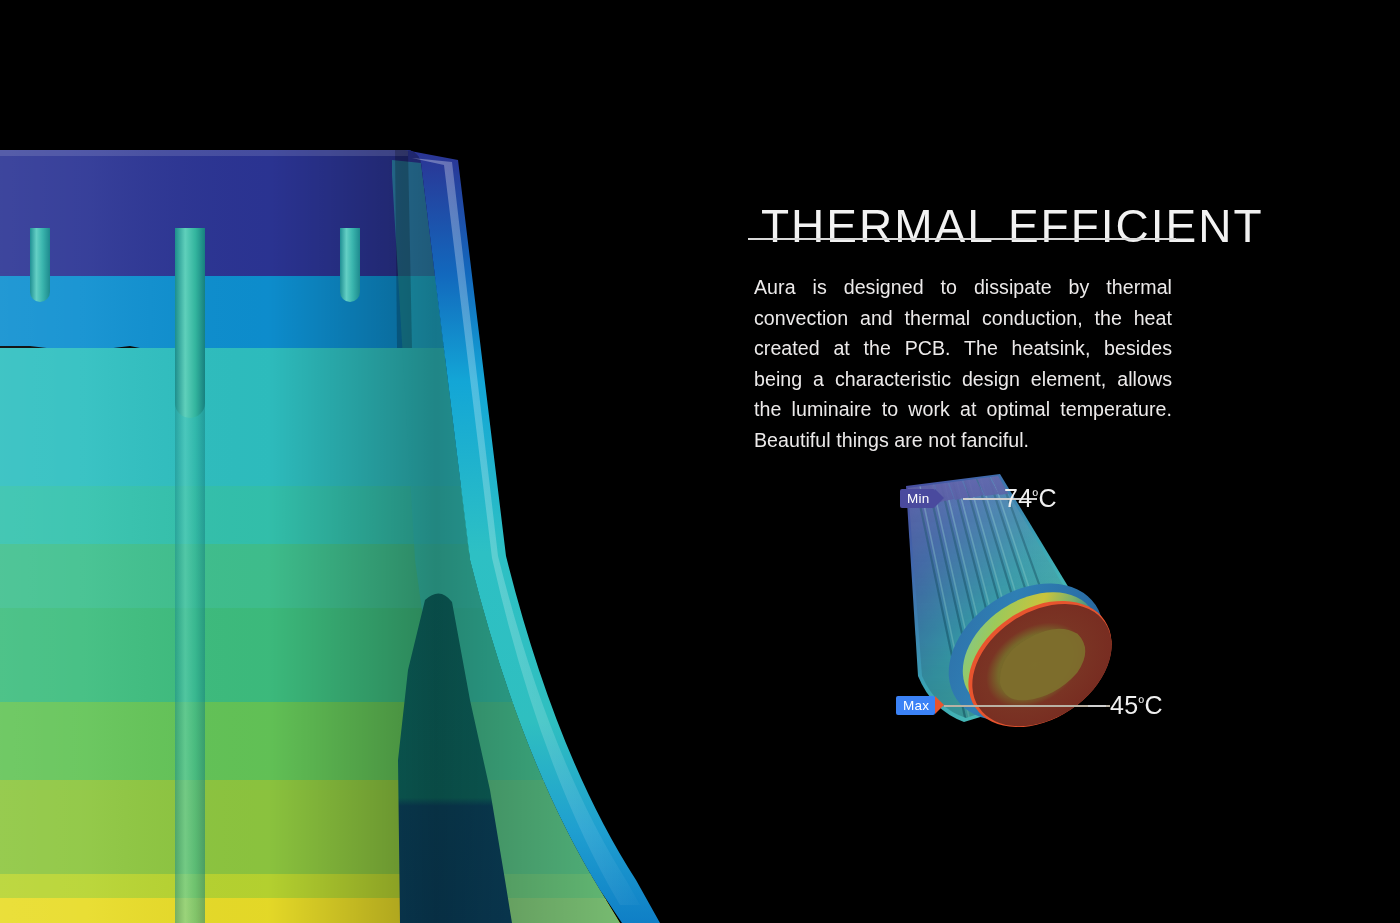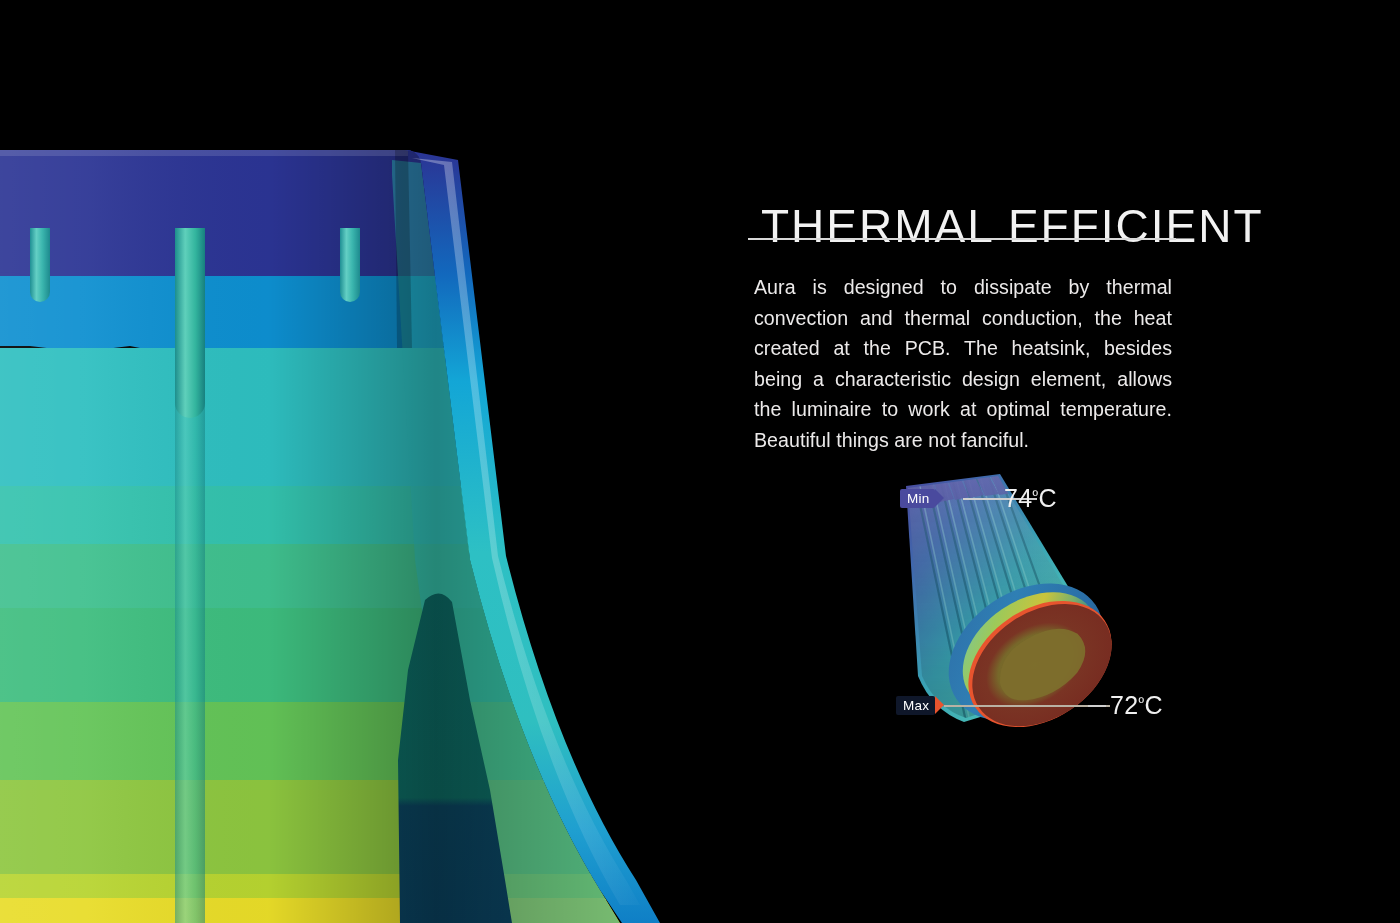--- a/index.html
+++ b/index.html
@@ -45,21 +45,21 @@
   .temp-label .deg{font-size:15px;vertical-align:6px;}
 
   .badge{
     position:absolute;height:19px;padding:0 6px 0 7px;
     display:flex;align-items:center;
     font-size:13.5px;color:#fff;font-weight:400;letter-spacing:.2px;
     line-height:1;white-space:nowrap;
     box-sizing:border-box;
   }
   .badge.min{background:#4a4a9e;border-radius:2px;}
-  .badge.max{background:#0f172a;border-radius:2px;}
+  .badge.max{background:#3b82f6;border-radius:2px;}
   .badge .tip{
     position:absolute;right:-9px;top:0;width:0;height:0;
     border-top:9.5px solid transparent;border-bottom:9.5px solid transparent;
   }
   .badge.min .tip{border-left:9px solid #4a4a9e;}
   .badge.max .tip{border-left:9px solid #e8542e;}
 </style>
 </head>
 <body>
 
@@ -275,18 +275,18 @@
     </div>
 
     <div class="callout">
       <div class="badge max" style="left:148px;top:696px;">
         <span>Max</span>
         <span class="tip"></span>
       </div>
       <div class="leader dim" style="left:196px;top:705px;width:166px;"></div>
       <div class="leader" style="left:340px;top:705px;width:18px;"></div>
       <div class="temp-label" style="left:362px;top:693px;">
-        <span>72</span><span class="deg">º</span><span>C</span>
+        <span>45</span><span class="deg">º</span><span>C</span>
       </div>
     </div>
 
   </div>
 </div>
 
 </body></html>

